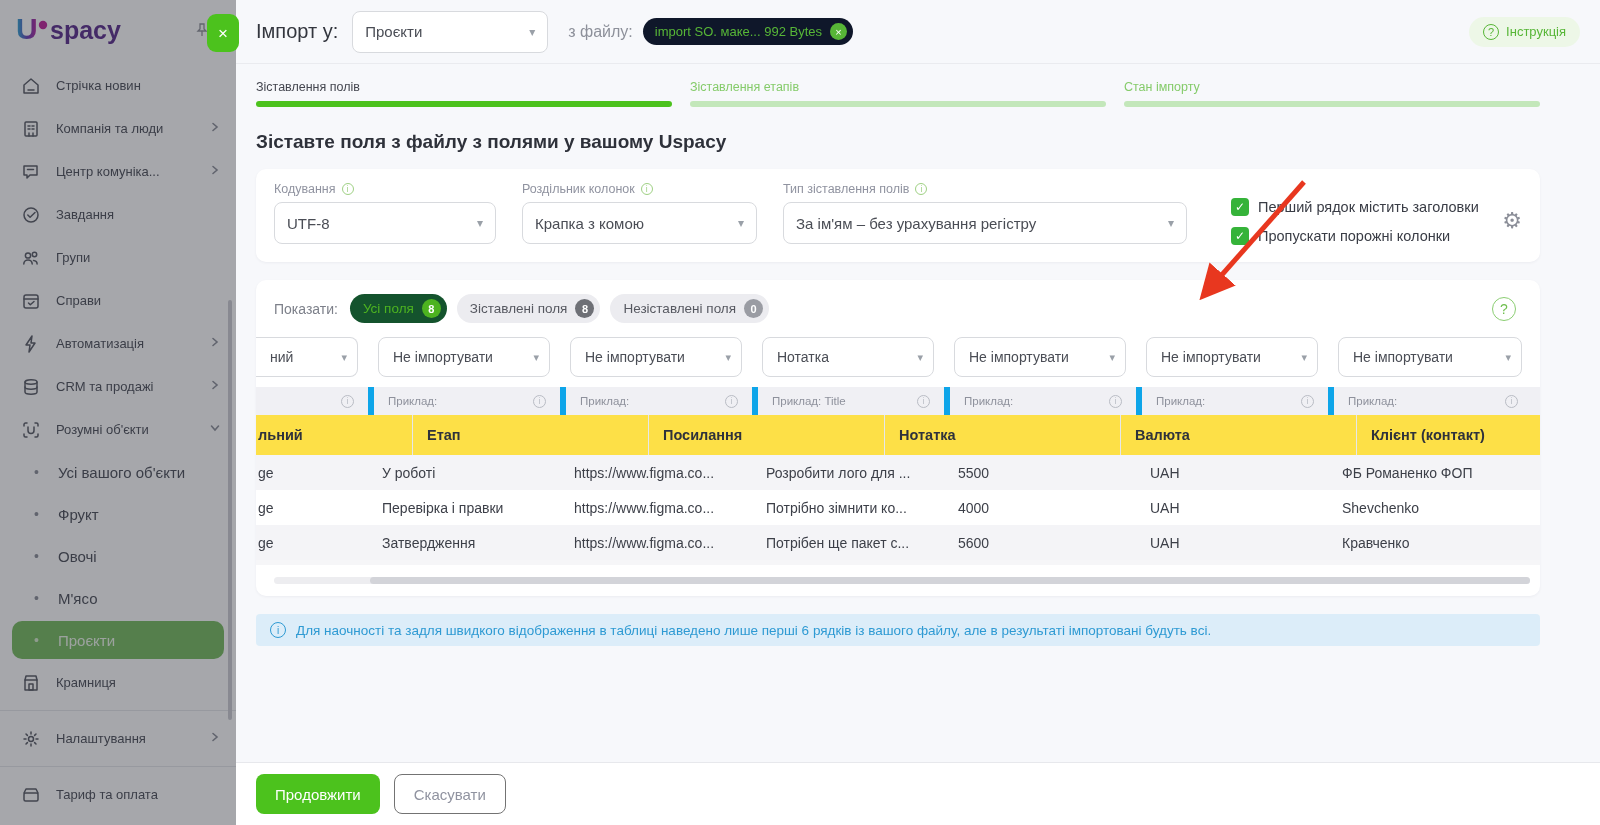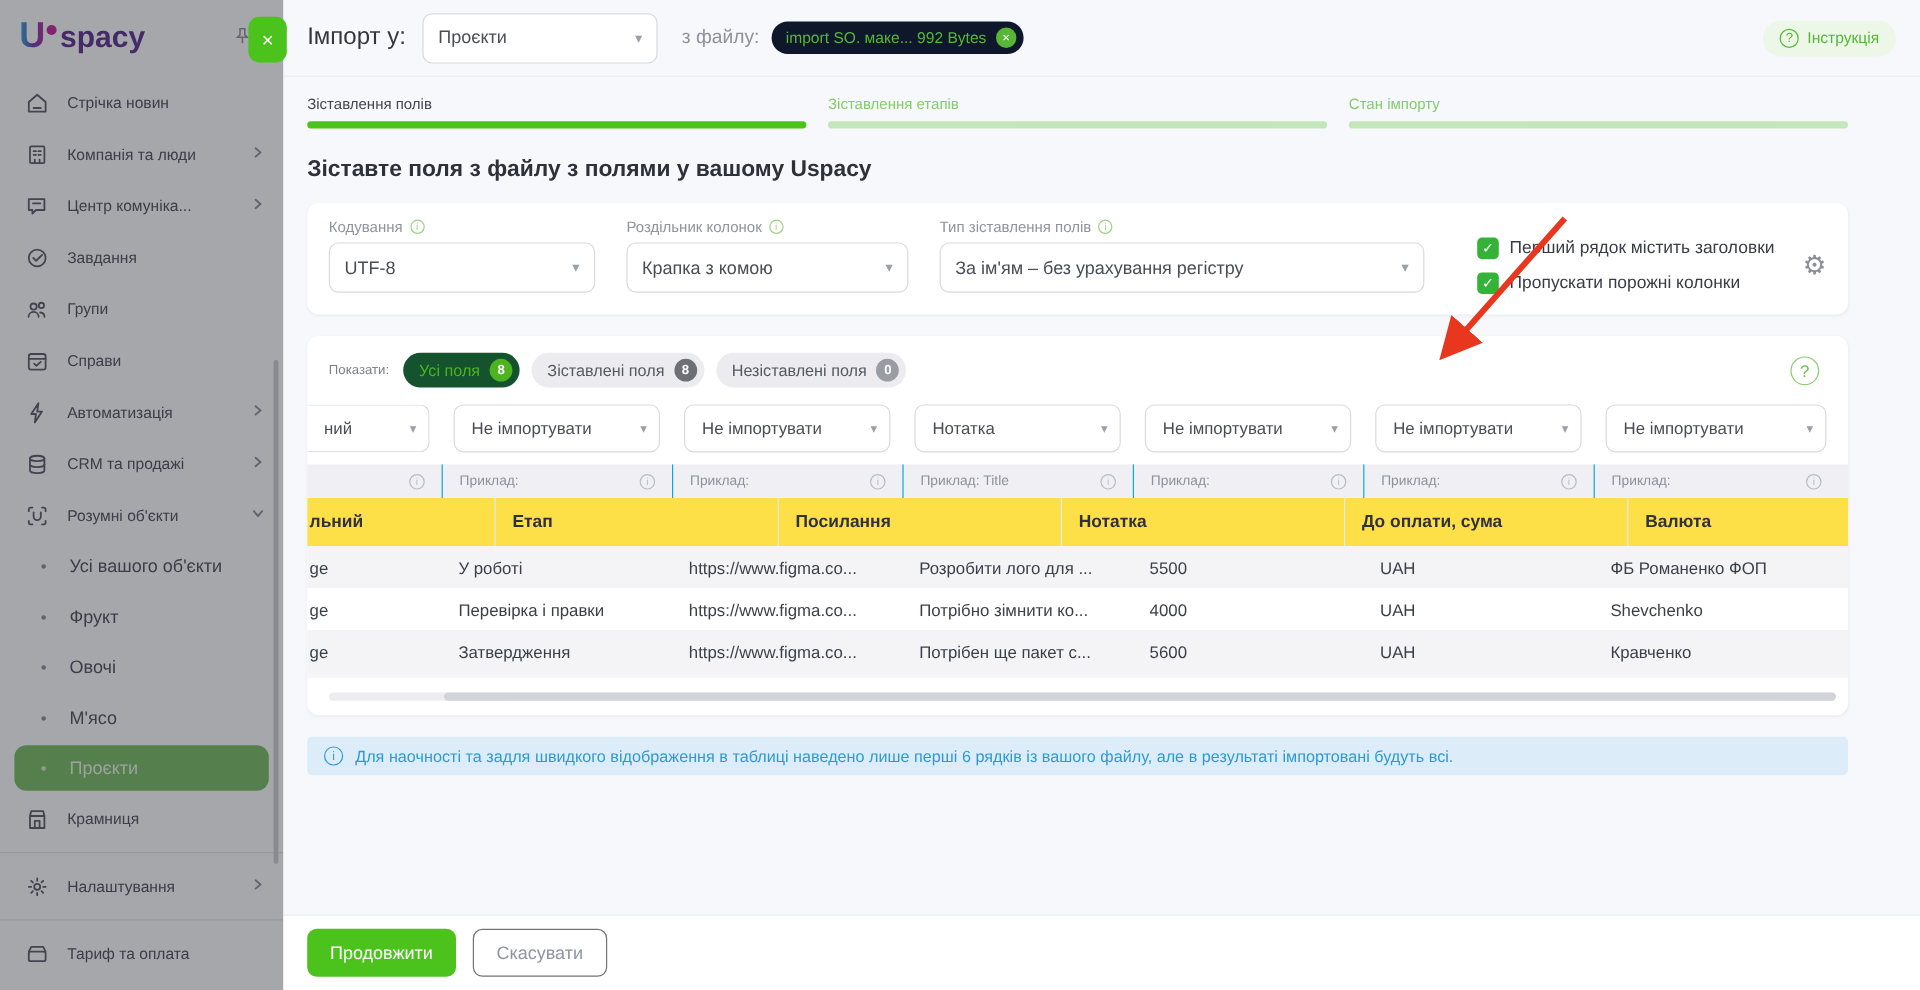--- a/index.html
+++ b/index.html
@@ -64,21 +64,21 @@
     display:inline-flex;align-items:center;justify-content:center;margin-left:6px;}
   .g1{width:222px;} .g2{width:235px;} .g3{width:404px;}
   .checks{margin-left:18px;margin-top:16px;display:flex;flex-direction:column;gap:11px;}
   .checkrow{display:flex;align-items:center;font-size:14.5px;color:#393c45;cursor:pointer;}
   .cbox{width:18px;height:18px;border-radius:4px;background:#35b339;color:#fff;font-size:12px;display:flex;
     align-items:center;justify-content:center;margin-right:9px;}
   .gear{margin-left:auto;margin-top:26px;font-size:22px;color:#8b8e98;cursor:pointer;}
 
   .fields-card{margin-top:18px;padding:14px 0 10px 0;overflow:hidden;}
   .filter-row{display:flex;align-items:center;padding:0 24px 0 18px;}
-  .show-label{font-size:11px;color:#7d808a;margin-right:12px;}
+  .show-label{font-size:14px;color:#7d808a;margin-right:12px;}
   .chip{display:flex;align-items:center;border-radius:15px;height:29px;padding:0 6px 0 13px;font-size:13.5px;
     margin-right:10px;cursor:pointer;}
   .chip .badge{min-width:19px;height:19px;border-radius:10px;color:#fff;font-size:11px;font-weight:700;
     display:flex;align-items:center;justify-content:center;margin-left:8px;padding:0 4px;}
   .chip.on{background:#14532d;color:#4db320;} .chip.on .badge{background:#4db320;}
   .chip.off{background:#ececf0;color:#565860;}
   .chip.off .badge.dark{background:#6e7076;} .chip.off .badge.mid{background:#9a9ca3;}
   .help-q{margin-left:auto;width:24px;height:24px;border:1.5px solid #8bce72;color:#6fbf4f;border-radius:50%;
     display:flex;align-items:center;justify-content:center;font-size:14px;cursor:pointer;}
 
@@ -87,21 +87,21 @@
   .tcell{flex:none;position:relative;}
   .sel-row{padding-bottom:10px;}
   .mini-select{background:#fff;border:1px solid #d8dade;border-radius:8px;height:40px;display:flex;align-items:center;
     padding:0 10px 0 14px;font-size:14px;color:#4a4d55;margin:0 10px 0 10px;cursor:pointer;}
   .mini-select .caret{margin-left:auto;color:#9aa0a8;font-size:11px;}
   .mini-select.cut{margin-left:0;border-left:none;border-top-left-radius:0;border-bottom-left-radius:0;}
   .ex-row{background:#f0f0f4;height:28px;align-items:center;}
   .ex-row .tcell{display:flex;align-items:center;height:28px;font-size:11.5px;color:#8e919c;padding-left:14px;}
   .ex-row .tcell .exi{margin-left:auto;margin-right:14px;width:13px;height:13px;border:1px solid #b9bcc4;color:#b9bcc4;
     border-radius:50%;font-size:8.5px;display:flex;align-items:center;justify-content:center;}
-  .ex-row .tcell+.tcell{border-left:1px solid #0ea5e9;}
+  .ex-row .tcell+.tcell{border-left:6px solid #0ea5e9;}
   .hd-row{height:40px;background:#fde047;gap:44px;}
   .hd-row .tcell{display:flex;align-items:center;height:40px;font-size:14.5px;font-weight:700;color:#2f323b;padding-left:14px;}
   .hd-row .tcell:first-child{padding-left:2px;}
   .hd-row .tcell+.tcell{border-left:1px solid #e6e7eb;}
   .dt-row{height:35px;align-items:center;}
   .dt-row .tcell{display:flex;align-items:center;height:35px;font-size:14px;color:#3c3f48;padding-left:14px;}
   .dt-row .tcell:first-child{padding-left:2px;}
   .dt-row.odd{background:#f4f4f7;}
   .sliver{height:5px;background:#f6f6f8;}
   .hscroll{margin:12px 10px 2px 18px;height:7px;background:#ededf0;border-radius:4px;position:relative;}
@@ -495,21 +495,20 @@
             <div class="tcell" style="width: 204px;">
               <span>Приклад:</span>
               <span class="exi">i</span>
             </div>
           </div>
           <div class="trow hd-row">
             <div class="tcell" style="width: 112px;">льний</div>
             <div class="tcell" style="width: 192px;">Етап</div>
             <div class="tcell" style="width: 192px;">Посилання</div>
             <div class="tcell" style="width: 192px;">Нотатка</div>
-            <div class="tcell" style="width: 192px;">До оплати, сума</div>
             <div class="tcell" style="width: 192px;">Валюта</div>
             <div class="tcell" style="width: 204px;">Клієнт (контакт)</div>
           </div>
           <div class="trow dt-row odd">
             <div class="tcell" style="width: 112px;">ge</div>
             <div class="tcell" style="width: 192px;">У роботі</div>
             <div class="tcell" style="width: 192px;">https://www.figma.co...</div>
             <div class="tcell" style="width: 192px;">Розробити лого для ...</div>
             <div class="tcell" style="width: 192px;">5500</div>
             <div class="tcell" style="width: 192px;">UAH</div>

